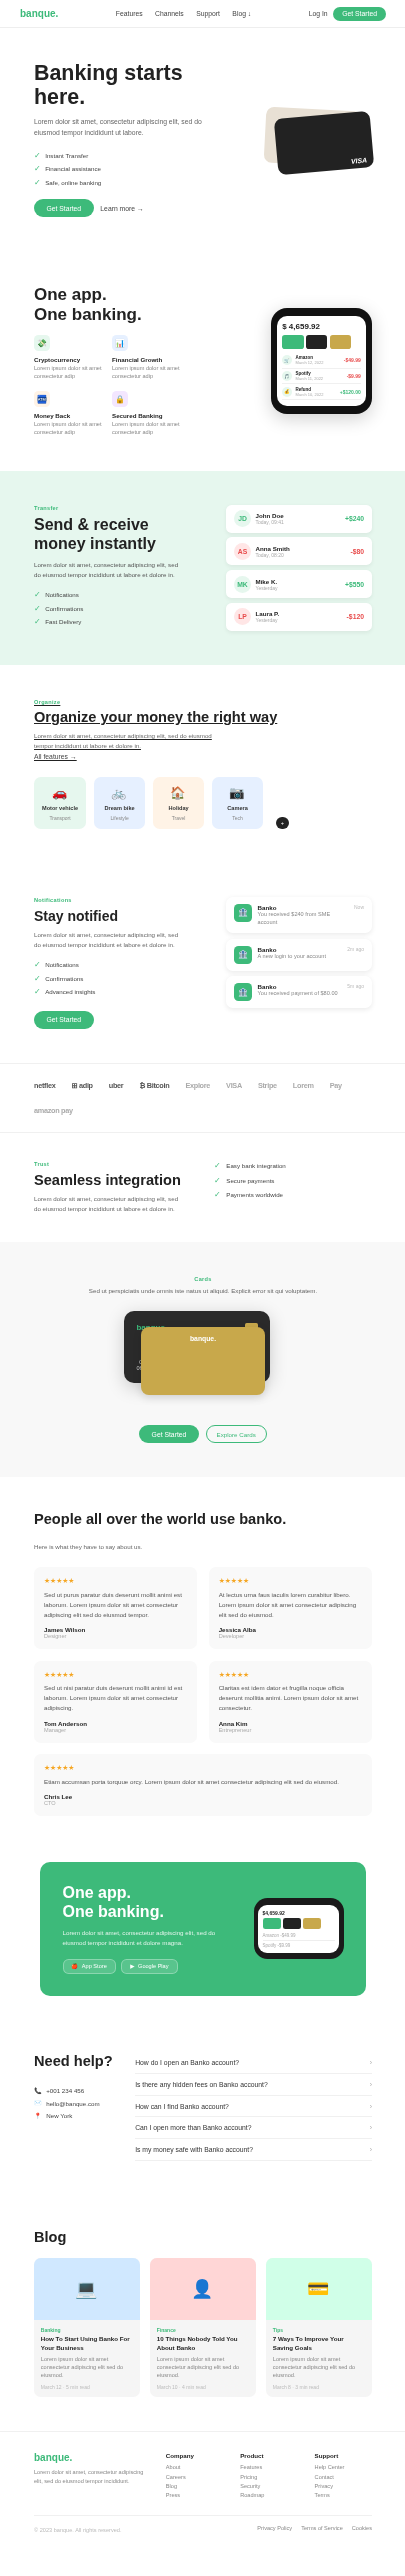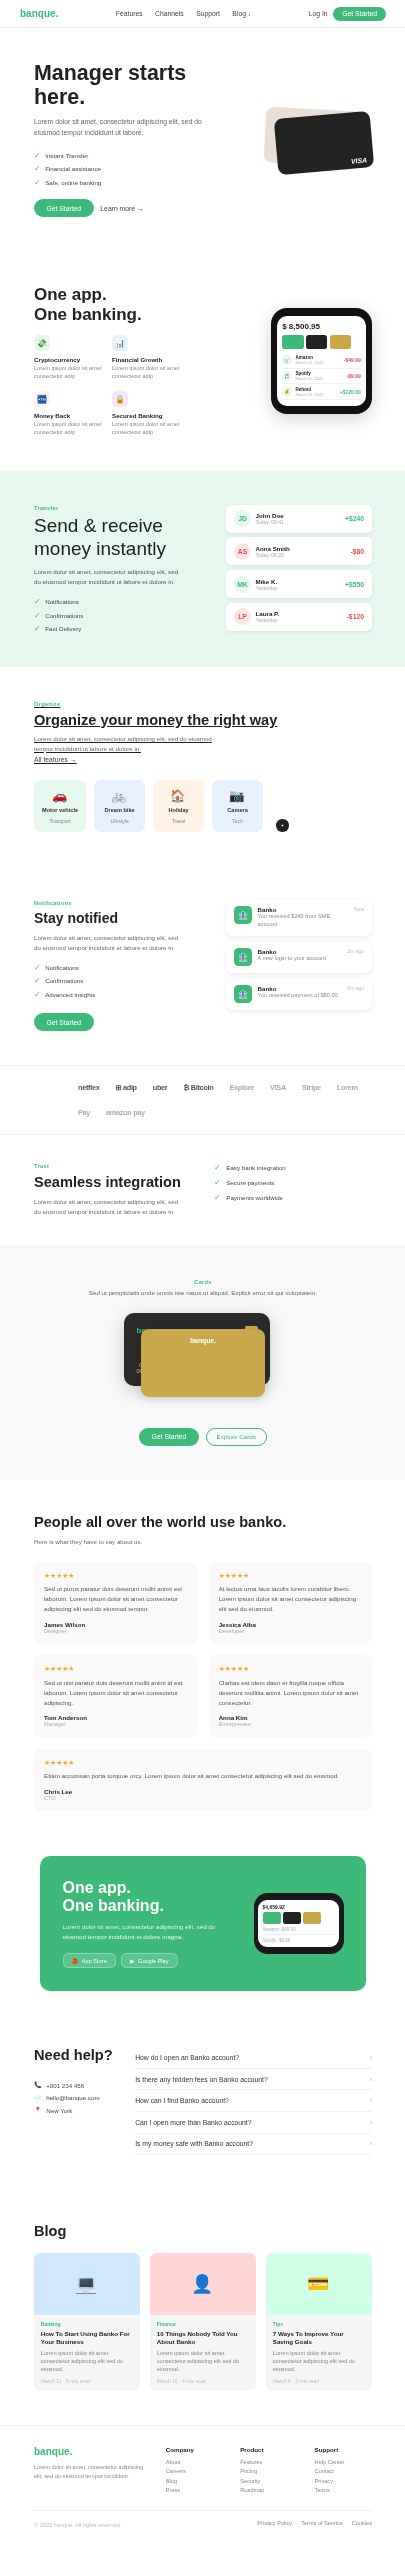--- a/index.html
+++ b/index.html
@@ -71,21 +71,21 @@
     .phone-trans-amount { font-size: 5px; font-weight: 700; }
     .amount-green { color: #3dba7a; }
     .amount-red { color: #e84c4c; }
 
     
     .send-receive {
       background: #e6f7ee; padding: 34px 34px; display: flex; align-items: flex-start; justify-content: space-between;
     }
     .send-receive-left { max-width: 152px; }
     .section-tag { font-size: 5.6px; color: #3dba7a; font-weight: 600; letter-spacing: 0.3px; margin-bottom: 4.5px; }
-    .send-receive-left h2 { font-size: 19px; font-weight: 400; line-height: 1.2; margin-bottom: 6.8px; }
+    .send-receive-left h2 { font-size: 16px; font-weight: 700; line-height: 1.2; margin-bottom: 6.8px; }
     .send-receive-left p { font-size: 6.2px; color: #555; margin-bottom: 10px; line-height: 1.6; }
     .sr-features { display: flex; flex-direction: column; gap: 4.5px; }
     .sr-feature { display: flex; align-items: center; gap: 4.5px; font-size: 6.2px; color: #444; }
     .send-receive-right { display: flex; flex-direction: column; gap: 4.5px; width: 146px; }
     .transaction-card {
       background: #fff; border-radius: 5.6px; padding: 5.6px 8px;
       display: flex; align-items: center; justify-content: space-between;
       box-shadow: 0 1.1px 4.5px rgba(0,0,0,0.06);
     }
     .tc-left { display: flex; align-items: center; gap: 4.5px; }
@@ -127,21 +127,21 @@
       display: flex; gap: 5.6px; align-items: flex-start;
       box-shadow: 0 1.1px 5.6px rgba(0,0,0,0.08);
     }
     .notif-icon { width: 18px; height: 18px; border-radius: 4.5px; background: #3dba7a; display: flex; align-items: center; justify-content: center; color: #fff; font-size: 8px; flex-shrink: 0; }
     .notif-title { font-size: 6.2px; font-weight: 700; color: #222; }
     .notif-desc { font-size: 5.6px; color: #888; line-height: 1.4; }
     .notif-time { font-size: 5px; color: #bbb; margin-left: auto; }
 
     
     .partners { padding: 17px 34px; border-top: 0.6px solid #f0f0f0; border-bottom: 0.6px solid #f0f0f0; }
-    .partners-row { display: flex; align-items: flex-start; gap: 16px; flex-wrap: wrap; margin-left: 44px; }
+    .partners-row { display: flex; align-items: flex-start; gap: 16px; flex-wrap: wrap; }
     .partner-logo { font-size: 7.3px; font-weight: 700; color: #555; letter-spacing: -0.3px; }
     .partner-logo.gray { color: #aaa; }
 
     
     .seamless { padding: 28px 34px; display: flex; align-items: flex-start; justify-content: space-between; }
     .seamless-left { max-width: 152px; }
     .seamless-left h2 { font-size: 14.6px; font-weight: 800; margin-bottom: 6.8px; }
     .seamless-left p { font-size: 6.2px; color: #666; line-height: 1.6; }
     .seamless-right { width: 158px; display: flex; flex-direction: column; gap: 5.6px; }
     .seamless-item { display: flex; align-items: center; gap: 5.6px; font-size: 6.2px; color: #444; }
@@ -163,21 +163,21 @@
     .card-number { color: #fff; font-size: 7.3px; letter-spacing: 1.1px; margin-bottom: 8px; font-family: monospace; }
     .card-footer { display: flex; justify-content: space-between; align-items: flex-end; }
     .card-holder { color: #ccc; font-size: 5.6px; }
     .card-expiry { color: #ccc; font-size: 5.6px; }
     .card-visa-logo { color: #fff; font-style: italic; font-weight: 700; font-size: 8px; }
     .card-actions { display: flex; justify-content: center; gap: 6.8px; margin-top: 11.3px; }
     .btn-outline { border: 0.6px solid #3dba7a; color: #3dba7a; background: none; border-radius: 11.3px; padding: 4.5px 10px; font-size: 6.2px; cursor: pointer; }
 
     
     .testimonials { padding: 34px 34px; background: #fff; }
-    .testimonials h2 { font-size: 14.6px; font-weight: 800; margin-bottom: 8px; }
+    .testimonials h2 { font-size: 14.6px; font-weight: 800; margin-bottom: 16px; }
     .testimonials > p { font-size: 6.2px; color: #666; margin-bottom: 17px; }
     .testimonials-grid { display: grid; grid-template-columns: 1fr 1fr; gap: 11.3px; }
     .testimonial-card { background: #f9f9f9; border-radius: 6.8px; padding: 10px; }
     .stars { color: #f5a623; font-size: 6.8px; margin-bottom: 4.5px; }
     .testimonial-text { font-size: 6.2px; color: #555; line-height: 1.6; margin-bottom: 6.8px; }
     .testimonial-author { font-size: 6.2px; font-weight: 700; color: #222; }
     .testimonial-role { font-size: 5.6px; color: #aaa; }
 
     
     .one-app-banner {
@@ -243,21 +243,21 @@
     <a href="#">Blog ↓</a>
   </div>
   <div class="nav-right">
     <span class="nav-login" style="cursor:pointer;">Log In</span>
     <button class="nav-btn">Get Started</button>
   </div>
 </nav>
 
 <section class="hero">
   <div class="hero-left">
-    <h1>Manager starts here.</h1>
+    <h1>Banking starts here.</h1>
     <p>Lorem dolor sit amet, consectetur adipiscing elit, sed do eiusmod tempor incididunt ut labore.</p>
     <div class="hero-features">
       <div class="hero-feature">
         <span class="check-icon">✓</span>
         <span>Instant Transfer</span>
       </div>
       <div class="hero-feature">
         <span class="check-icon">✓</span>
         <span>Financial assistance</span>
       </div>
@@ -304,21 +304,21 @@
       <div class="feature-item">
         <div class="feature-icon-box purple">🔒</div>
         <h4>Secured Banking</h4>
         <p>Lorem ipsum dolor sit amet consectetur adip</p>
       </div>
     </div>
   </div>
   <div class="one-app-right">
     <div class="phone-mockup">
       <div class="phone-screen">
-        <div class="phone-balance">$ 8,500.95</div>
+        <div class="phone-balance">$ 4,659.92</div>
         <div class="phone-cards-row">
           <div class="phone-card-sm" style="background:#3dba7a;"></div>
           <div class="phone-card-sm" style="background:#222;"></div>
           <div class="phone-card-sm" style="background:#c8a84b;"></div>
         </div>
         <div class="phone-transaction">
           <div class="phone-trans-icon">🛒</div>
           <div class="phone-trans-info">
             <div class="phone-trans-name">Amazon</div>
             <div class="phone-trans-date">March 12, 2022</div>

